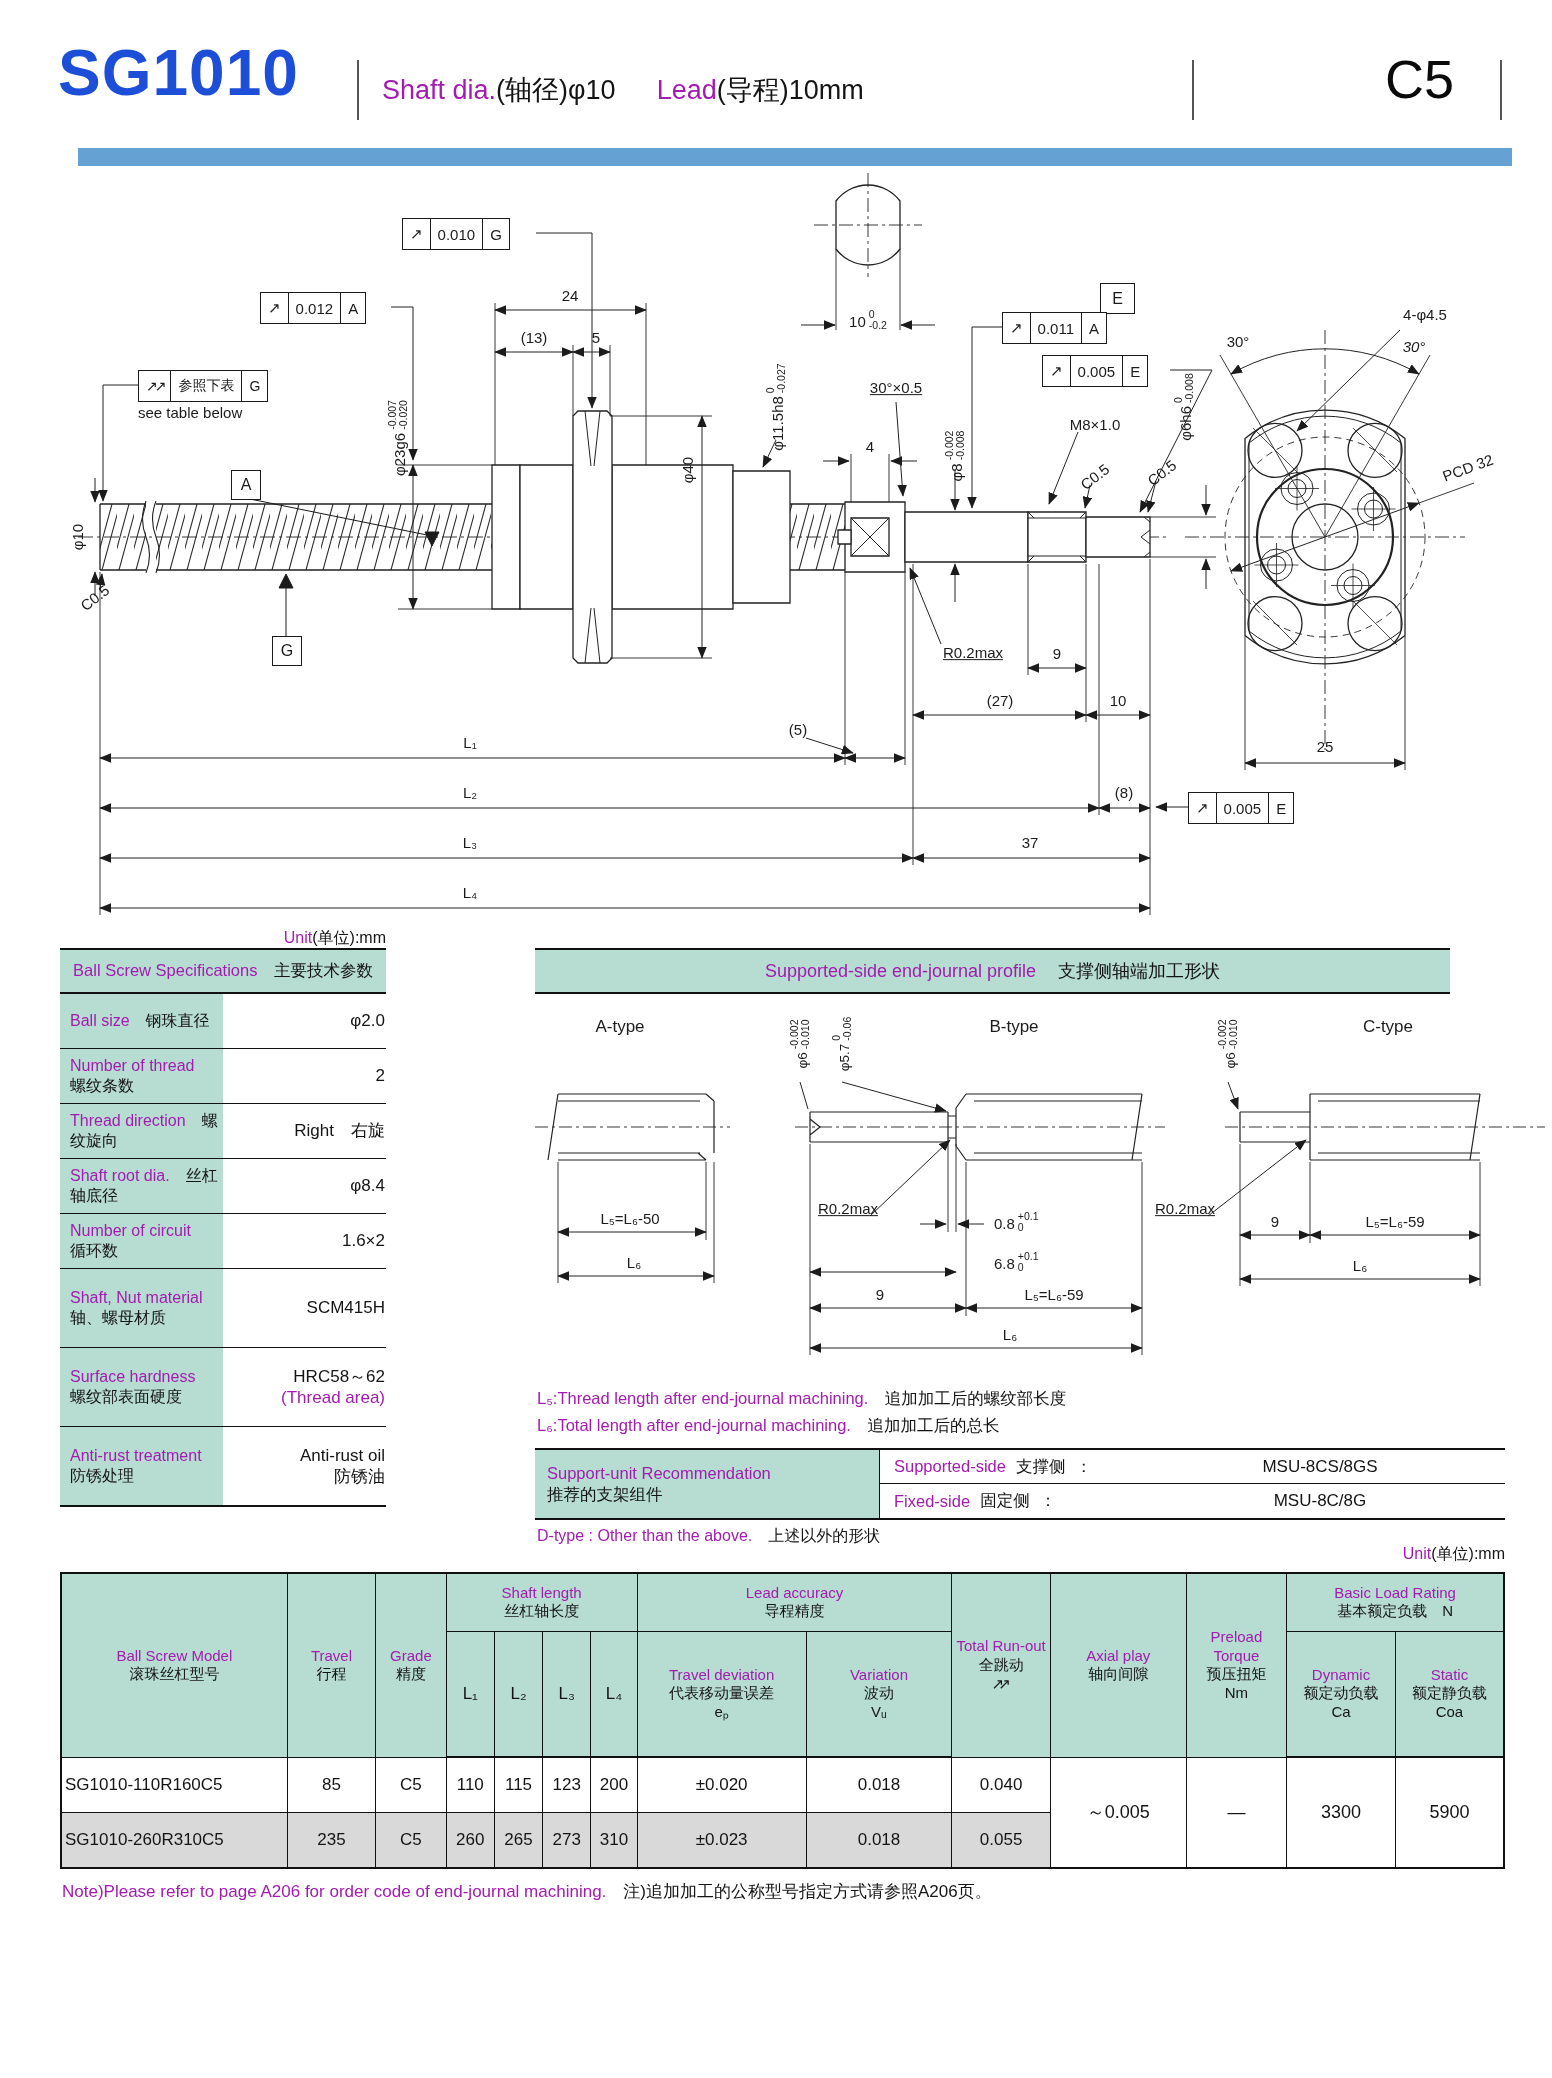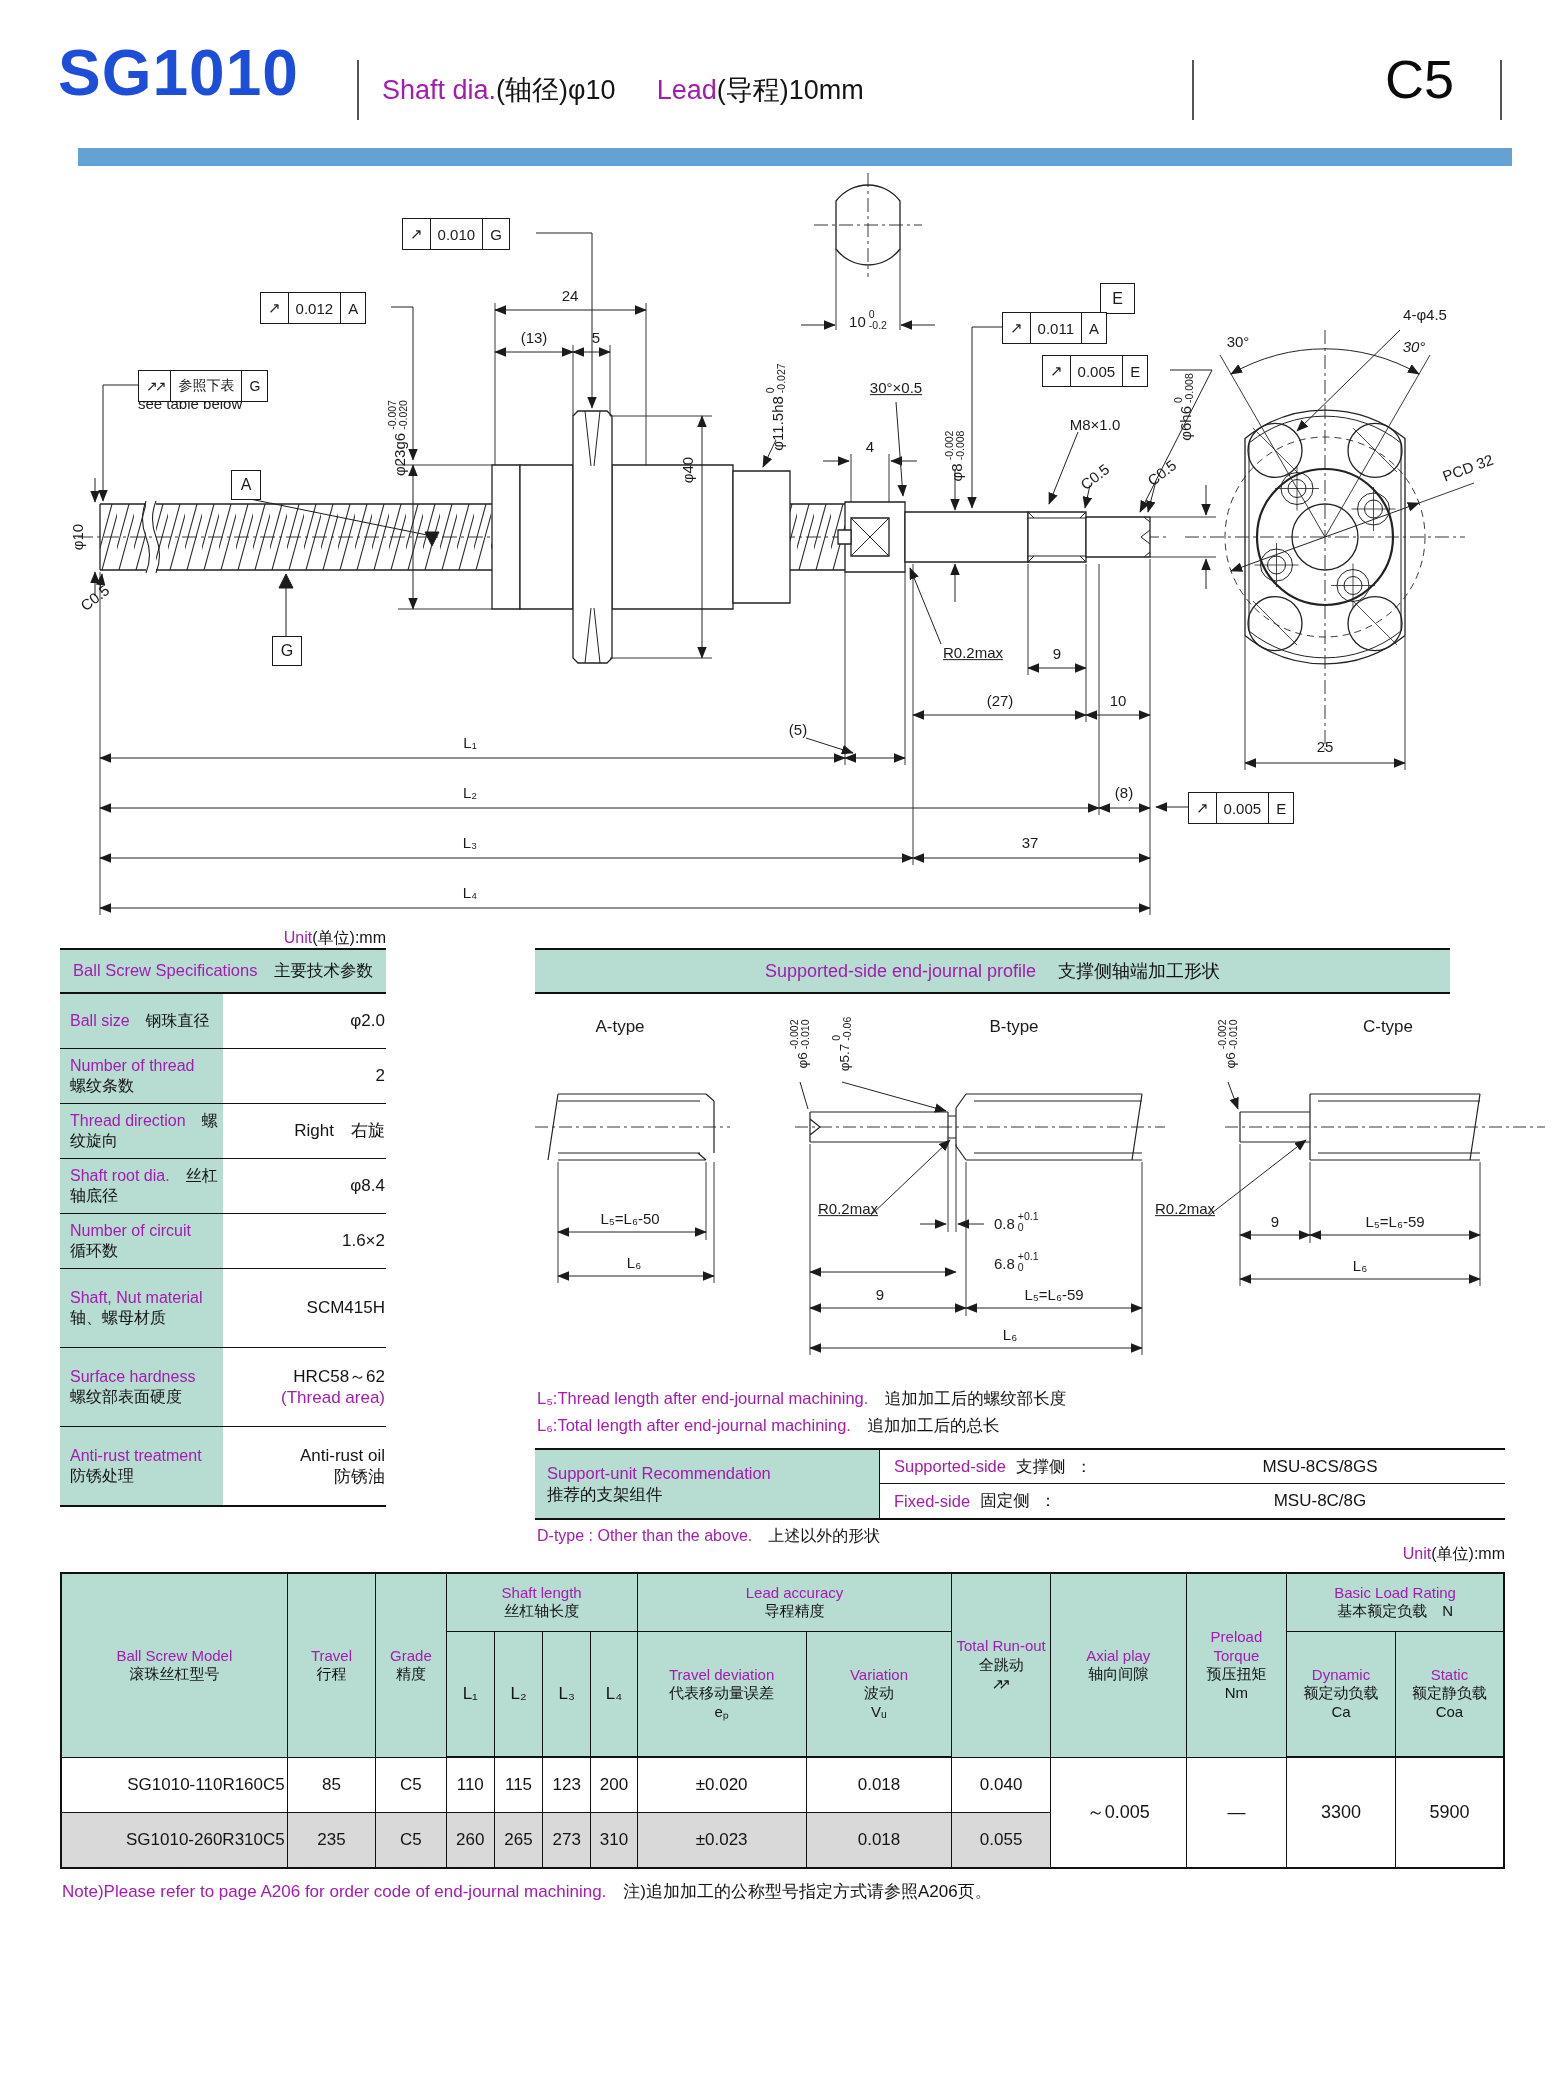--- a/index.html
+++ b/index.html
@@ -54,21 +54,21 @@
   
   .dt{position:absolute;left:60px;top:1572px;width:1445px;table-layout:fixed;border:2.5px solid #111;font-size:17px}
   .dt th,.dt td{border:1.2px solid #111;padding:1px 2px;text-align:center;vertical-align:middle}
   .dt th{background:#b7dcd2;font-weight:normal;line-height:1.25}
   .dt th .en{display:block;font-size:15px}
   .dt th .cn{display:block;font-size:15px}
   .dt th .sy{display:block;font-size:15px;color:#141414}
   .dt tr.h2 th{border-bottom:2.5px solid #111}
   .dt tr.d1 td{height:52px;background:#fff}
   .dt tr.d2 td{height:52px;background:#d9d9d9}
-  .dt td.mod{text-align:right;padding-left:23px}
+  .dt td.mod{text-align:left;padding-left:3px}
   .dt td.mrg{background:#fff;font-size:18px}
   .runsym{font-size:19px;letter-spacing:-6px;display:inline-block;padding-right:6px}
   .notes{position:absolute;font-size:16.5px;white-space:nowrap}
   svg{position:absolute;left:0;overflow:visible}
   svg *{vector-effect:non-scaling-stroke}
 </style>
 </head>
 <body>
 
 <div class="sheet">
@@ -235,21 +235,21 @@
   <div class="frame" style="left:260px;top:292px">
     <span>↗</span>
       <span>0.012</span>
       <span>A</span>
   </div>
   <div class="frame" style="left:138px;top:370px;font-size:14px">
     <span class="dbl">↗↗</span>
       <span>参照下表</span>
       <span>G</span>
   </div>
-  <div class="dl lft" style="left:138px;top:404px">see table below</div>
+  <div class="dl lft" style="left:138px;top:413px">see table below</div>
   <div class="datum" style="left:1100px;top:283px;width:33px;height:29px">E</div>
   <div class="frame" style="left:1002px;top:312px">
     <span>↗</span>
       <span>0.011</span>
       <span>A</span>
   </div>
   <div class="frame" style="left:1042px;top:355px">
     <span>↗</span>
       <span>0.005</span>
       <span>E</span>

